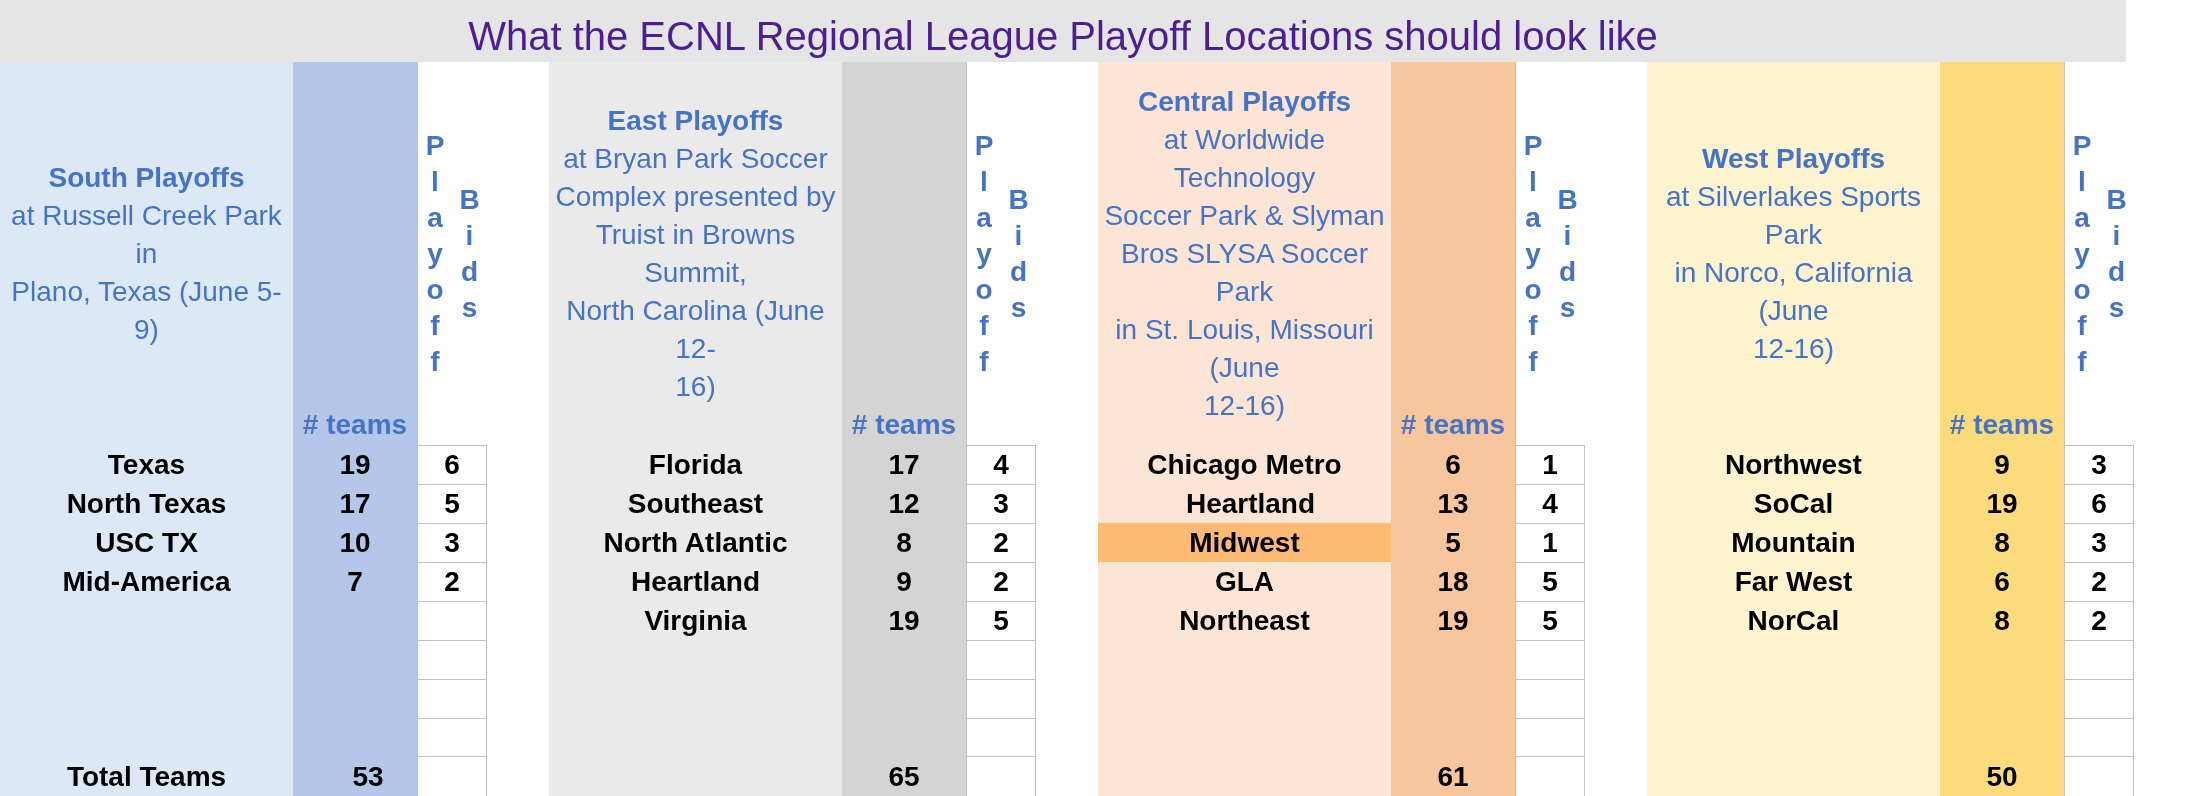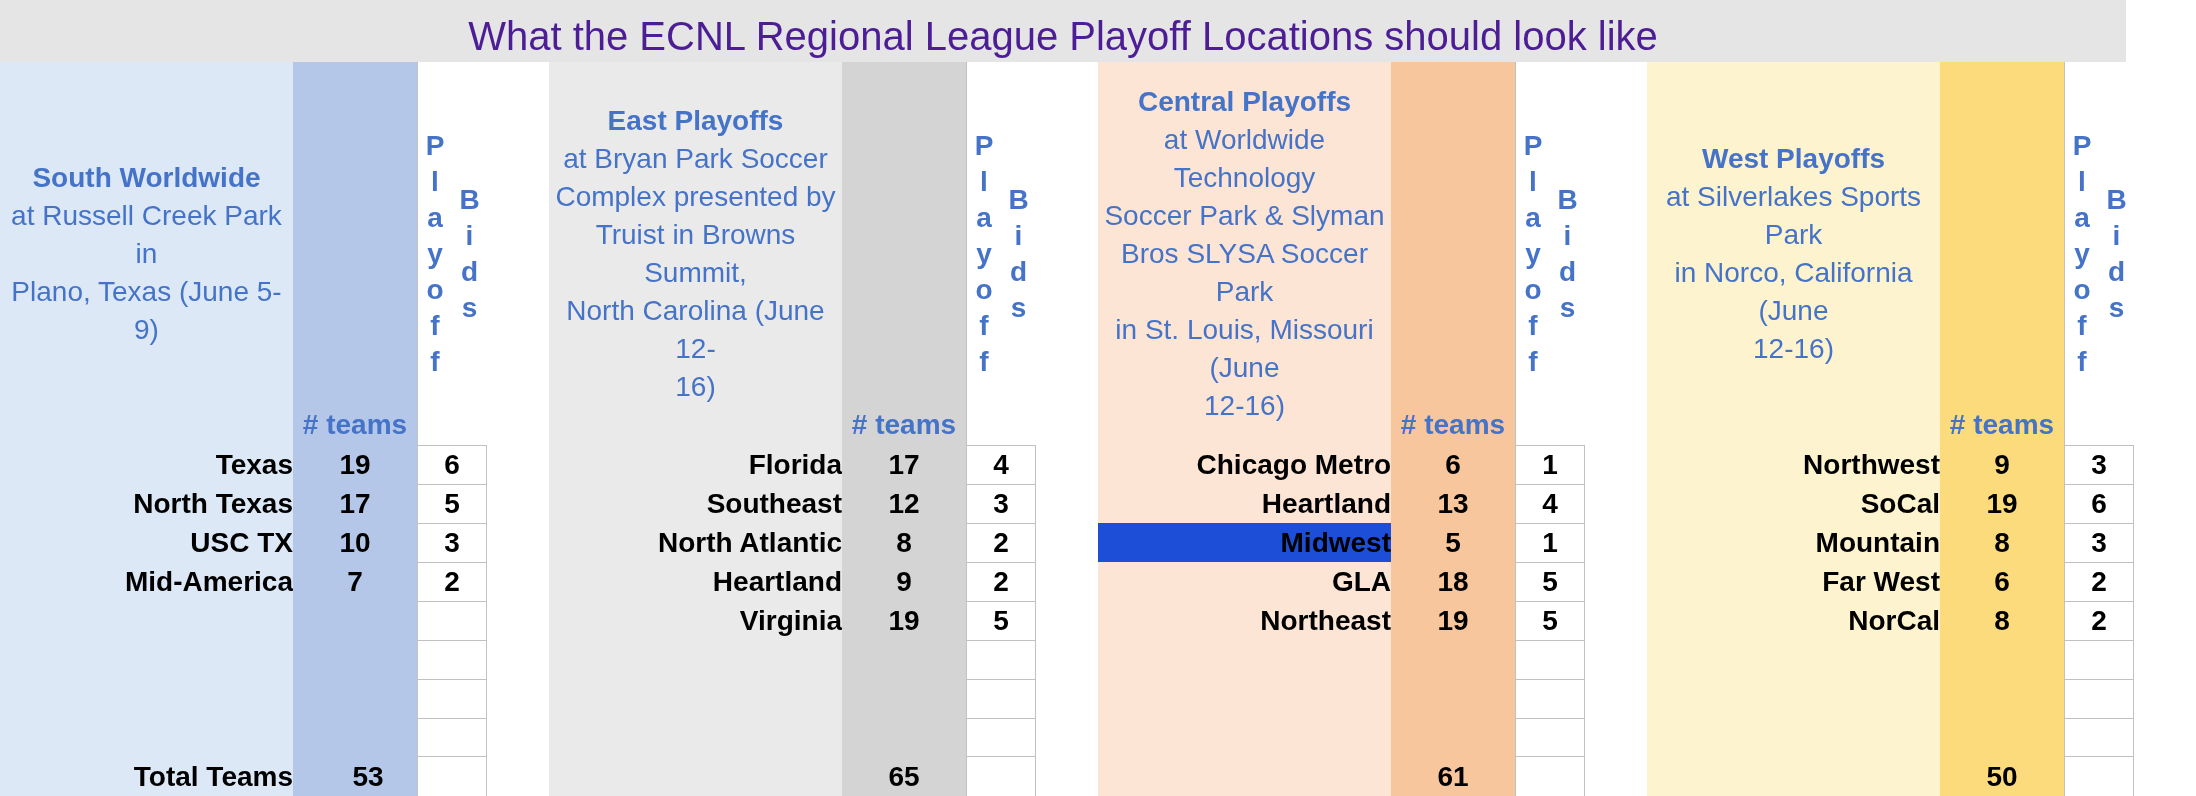--- a/index.html
+++ b/index.html
@@ -28,21 +28,21 @@
   .sec-title { font-size:28px; font-weight:700; color:#4573c8; line-height:38px; }
   .sec-loc   { font-size:28px; font-weight:400; color:#4573c8; line-height:38px; white-space:pre-line; }
   .header-teams { display:flex; flex-direction:column; justify-content:flex-end; }
   .teams-label { font-size:28px; font-weight:700; color:#4573c8; text-align:center; line-height:40px; height:40px; }
   .vert-cell { display:flex; align-items:center; justify-content:center; }
   .playoff-cell { border-left:1px solid #c1c1c1; }
   .vert-text { font-size:28px; font-weight:700; color:#4573c8; line-height:36px; white-space:pre-line; text-align:center; }
 
   
   .row { display:flex; height:39px; }
-  .row-name, .total-label { font-size:28px; font-weight:700; color:#000; text-align:right; line-height:39px; }
+  .row-name, .total-label { font-size:28px; font-weight:700; color:#000; text-align:center; line-height:39px; }
   .row-teams, .total-value { font-size:28px; font-weight:700; color:#000; text-align:center; line-height:39px; }
   .row .bid-col { font-size:28px; font-weight:700; color:#000; text-align:center; line-height:38px;
                   border-left:1px solid #c1c1c1; border-right:1px solid #c1c1c1; border-top:1px solid #c1c1c1; }
   .rows .row:last-child .bid-col { border-bottom:1px solid #c1c1c1; }
   .total-row { height:40px; }
   .total-row .bid-col { border-top:none; }
 </style>
 </head>
 <body>
 
@@ -50,21 +50,21 @@
   <div class="title-row">
     <div class="title-bar">
       <div class="title-text">What the ECNL Regional League Playoff Locations should look like</div>
     </div>
     <div class="title-gap"></div>
   </div>
   <div class="sections">
       <div class="group">
     <div class="header-block">
       <div class="cell name-col header-name" style="background: rgb(220, 232, 246);">
-        <div class="sec-title">South Worldwide</div>
+        <div class="sec-title">South Playoffs</div>
         <div class="sec-loc">at Russell Creek Park in
 Plano, Texas (June 5-9)</div>
       </div>
       <div class="cell teams-col header-teams" style="background: rgb(180, 199, 232);">
         <div class="teams-label"># teams</div>
       </div>
       <div class="cell vert-col vert-cell playoff-cell">
         <div class="vert-text vt-playoff">P
 l
 a
@@ -239,21 +239,21 @@
     <div class="cell name-col row-name" style="background: rgb(252, 229, 213);">Chicago Metro</div>
     <div class="cell teams-col row-teams" style="background: rgb(247, 198, 157);">6</div>
     <div class="cell bid-col row-bid">1</div>
   </div>
           <div class="row">
     <div class="cell name-col row-name" style="background: rgb(252, 229, 213); padding-left: 12px;">Heartland</div>
     <div class="cell teams-col row-teams" style="background: rgb(247, 198, 157);">13</div>
     <div class="cell bid-col row-bid">4</div>
   </div>
           <div class="row">
-    <div class="cell name-col row-name" style="background: #1d4ed8;">Midwest</div>
+    <div class="cell name-col row-name" style="background: #fdba74;">Midwest</div>
     <div class="cell teams-col row-teams" style="background: rgb(247, 198, 157);">5</div>
     <div class="cell bid-col row-bid">1</div>
   </div>
           <div class="row">
     <div class="cell name-col row-name" style="background: rgb(252, 229, 213);">GLA</div>
     <div class="cell teams-col row-teams" style="background: rgb(247, 198, 157);">18</div>
     <div class="cell bid-col row-bid">5</div>
   </div>
           <div class="row">
     <div class="cell name-col row-name" style="background: rgb(252, 229, 213);">Northeast</div>

